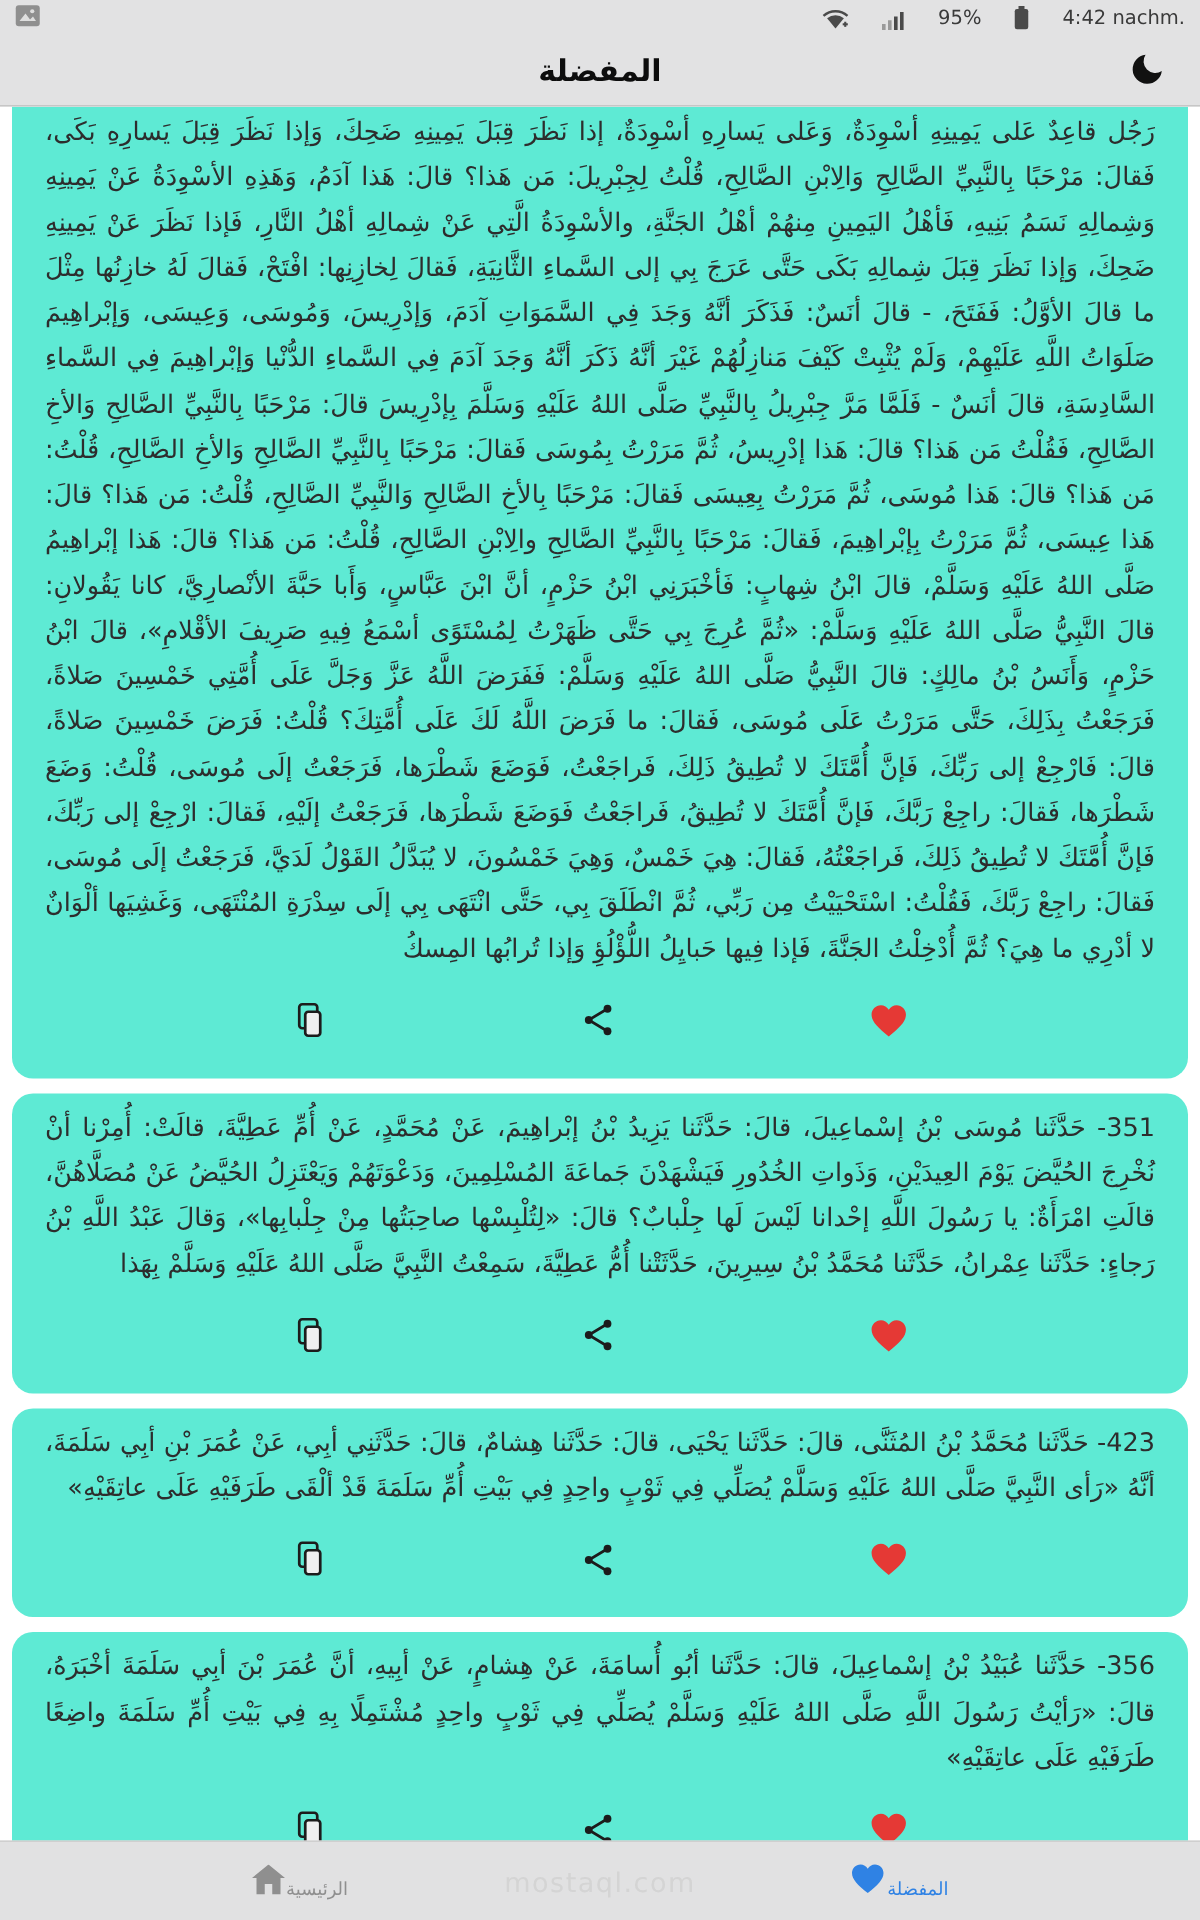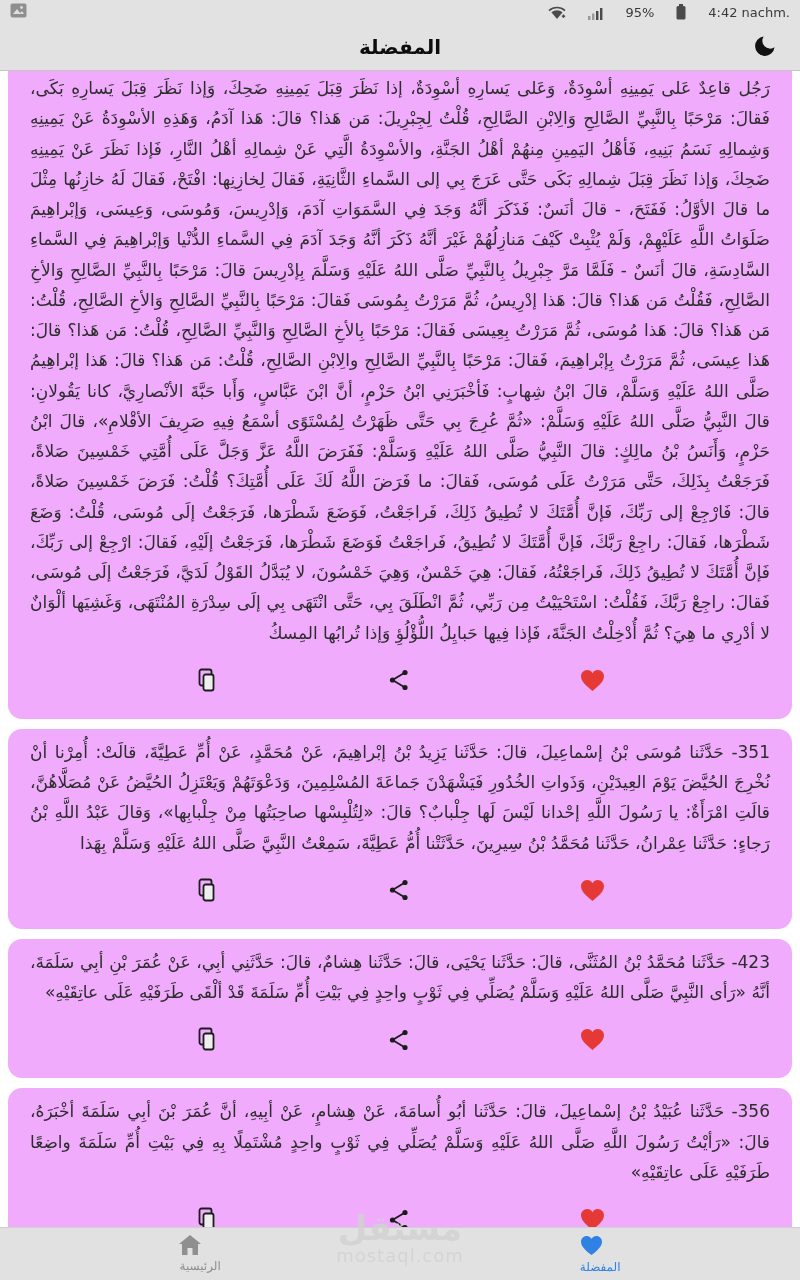--- a/index.html
+++ b/index.html
@@ -18,39 +18,39 @@
   .app-header{
     height:46px;background:#e2e2e3;position:relative;
     display:flex;align-items:center;justify-content:center;
     border-bottom:1px solid #c6c6c6;
   }
   .app-title{font-size:20px;font-weight:bold;color:#0d0d0d}
   .moon-btn{position:absolute;right:22px;top:9px;width:26px;height:26px;cursor:pointer;border:none;background:transparent;padding:0}
   
   .content{height:1158px;overflow:hidden;background:#fff;padding-top:0}
   .card{
-    background:#f0abfc;border-radius:14px;margin:0 8px 10px;
+    background:#5eead4;border-radius:14px;margin:0 8px 10px;
     padding:8px 22px 0;
   }
   .card.first{border-radius:0 0 14px 14px;margin-top:0;padding-top:2px}
   .hadith-text{
     direction:rtl;text-align:justify;text-justify:inter-word;
     font-size:17px;line-height:1.78;color:#2d2d2d;
   }
   .actions{
     display:flex;flex-direction:row;justify-content:space-evenly;align-items:center;
     direction:ltr;padding:16px 0 22px;
   }
   .icon-btn{background:transparent;border:none;padding:4px;cursor:pointer;line-height:0}
   
   .bottom-nav{
     position:absolute;left:0;right:0;bottom:0;height:52px;background:#e1e1e2;
     border-top:1px solid #cfcfcf;display:flex;justify-content:space-around;align-items:center;
   }
-  .nav-item{display:flex;flex-direction:column;align-items:flex-start;gap:1px;background:transparent;border:none;cursor:pointer;padding:0}
+  .nav-item{display:flex;flex-direction:row;align-items:flex-end;gap:1px;background:transparent;border:none;cursor:pointer;padding:0}
   .nav-item .nav-label{font-size:12px}
   .nav-item.inactive .nav-label{color:#8f8f8f}
   .nav-item.active .nav-label{color:#2f82e4}
   
   .watermark{
     position:absolute;left:50%;bottom:14px;transform:translateX(-50%);
     text-align:center;color:#d2d2d2;z-index:40;pointer-events:none;direction:rtl;
   }
   .wm-logo{font-size:34px;font-weight:bold;line-height:1;opacity:.85}
   .wm-url{font-size:18px;letter-spacing:1px;direction:ltr;opacity:.85}
@@ -201,21 +201,20 @@
         <svg width="25" height="23" viewBox="0 0 24 22">
           <path d="M12 21 C5 15.5 1 11.5 1 7 C1 3.8 3.6 1 7 1 C9 1 11 2.2 12 4 C13 2.2 15 1 17 1 C20.4 1 23 3.8 23 7 C23 11.5 19 15.5 12 21 Z" fill="#e53935"></path>
         </svg>
       </button>
     </div>
   </div>
 
 </div>
 
 <div class="watermark">
-  <div class="wm-logo">مستقل</div>
   <div class="wm-url">mostaql.com</div>
 </div>
 
 <div class="bottom-nav">
   <button class="nav-item inactive">
     <span>
       <svg width="22" height="20" viewBox="0 0 22 20">
         <path d="M11 0 L22 9 L19 9 L19 20 L13.5 20 L13.5 13 L8.5 13 L8.5 20 L3 20 L3 9 L0 9 Z" fill="#8f8f8f"></path>
       </svg>
     </span>

